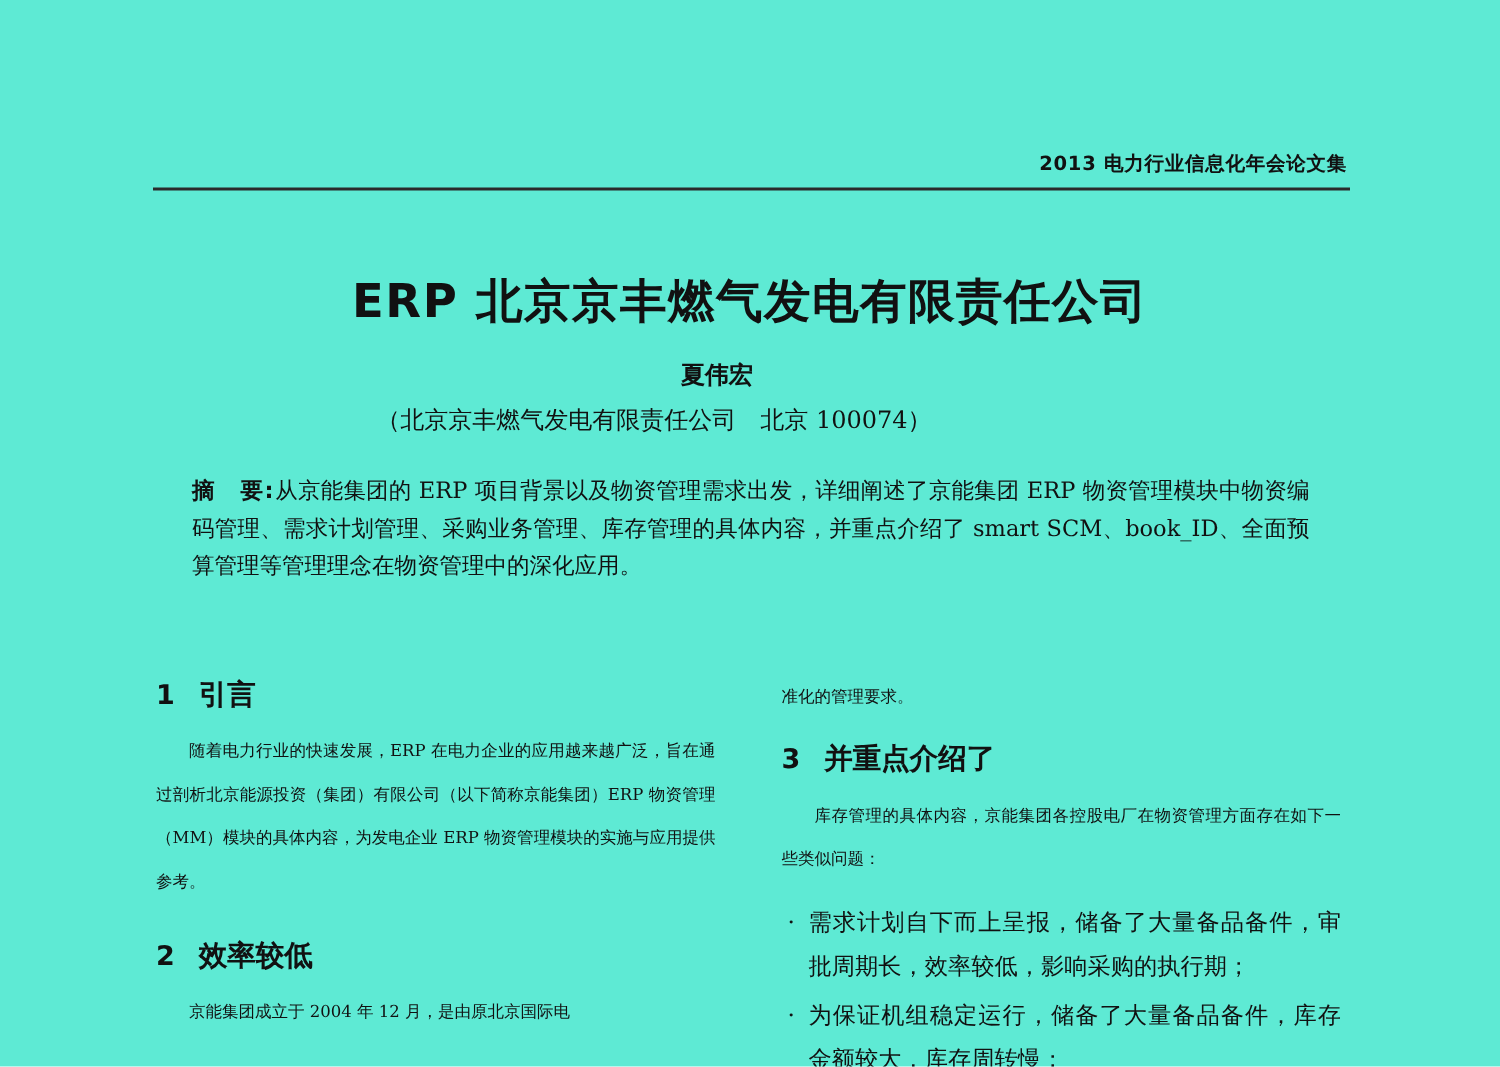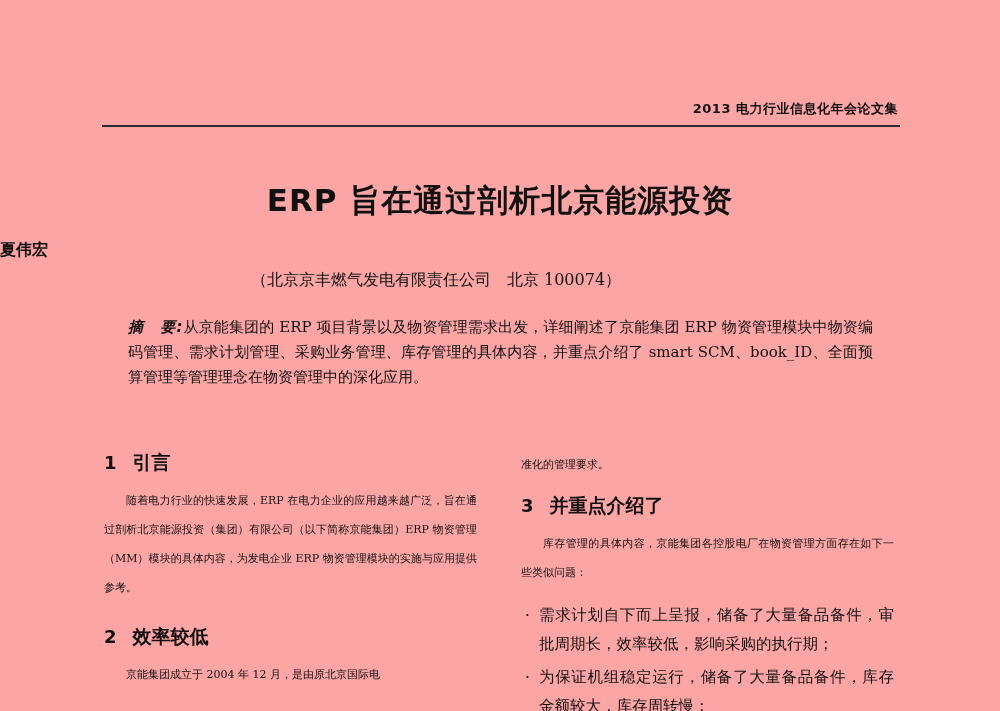--- a/index.html
+++ b/index.html
@@ -11,21 +11,21 @@
     width: 1000px;
     height: 711px;
     overflow: hidden;
     font-family: "DejaVu Serif", serif;
     color: #000;
   }
   .page {
     position: relative;
     width: 1000px;
     height: 711px;
-    background: #fca5a5;
+    background: #5eead4;
     box-sizing: border-box;
   }
   .running-head {
     position: absolute;
     top: 100px;
     right: 102px;
     font-family: "DejaVu Sans", sans-serif;
     font-size: 13px;
     font-weight: bold;
     letter-spacing: 0.5px;
@@ -50,20 +50,21 @@
     font-size: 31px;
     font-weight: bold;
     letter-spacing: 1px;
     color: #111;
   }
   .author {
     position: absolute;
     top: 240px;
     left: 0;
     width: 956px;
+    text-align: center;
     font-family: "DejaVu Sans", sans-serif;
     font-size: 16px;
     font-weight: bold;
     color: #111;
   }
   .affiliation {
     position: absolute;
     top: 270px;
     left: 0;
     width: 872px;
@@ -82,21 +83,20 @@
     color: #111;
   }
   .abstract-block p {
     margin: 0;
     text-align: justify;
   }
   .lbl {
     font-family: "DejaVu Sans", sans-serif;
     font-weight: bold;
     letter-spacing: 1px;
-    font-style: italic;
   }
   .keywords {
     margin-top: 4px;
   }
   .columns {
     position: absolute;
     top: 450px;
     left: 104px;
     width: 790px;
     height: 262px;
@@ -149,21 +149,21 @@
   .spacer-8 { height: 8px; }
 </style>
 </head>
 <body>
 
 <div class="page">
 
   <div class="running-head">2013 电力行业信息化年会论文集</div>
   <div class="head-rule"></div>
 
-  <div class="title">ERP 旨在通过剖析北京能源投资</div>
+  <div class="title">ERP 北京京丰燃气发电有限责任公司</div>
   <div class="author">夏伟宏</div>
   <div class="affiliation">（北京京丰燃气发电有限责任公司　北京 100074）</div>
 
   <div class="abstract-block">
     <p>
       <span class="lbl">摘　要:</span><span>从京能集团的 ERP 项目背景以及物资管理需求出发，详细阐述了京能集团 ERP 物资管理模块中物资编码管理、需求计划管理、采购业务管理、库存管理的具体内容，并重点介绍了 smart SCM、book_ID、全面预算管理等管理理念在物资管理中的深化应用。</span>
     </p>
   </div>
 
   <div class="columns">

